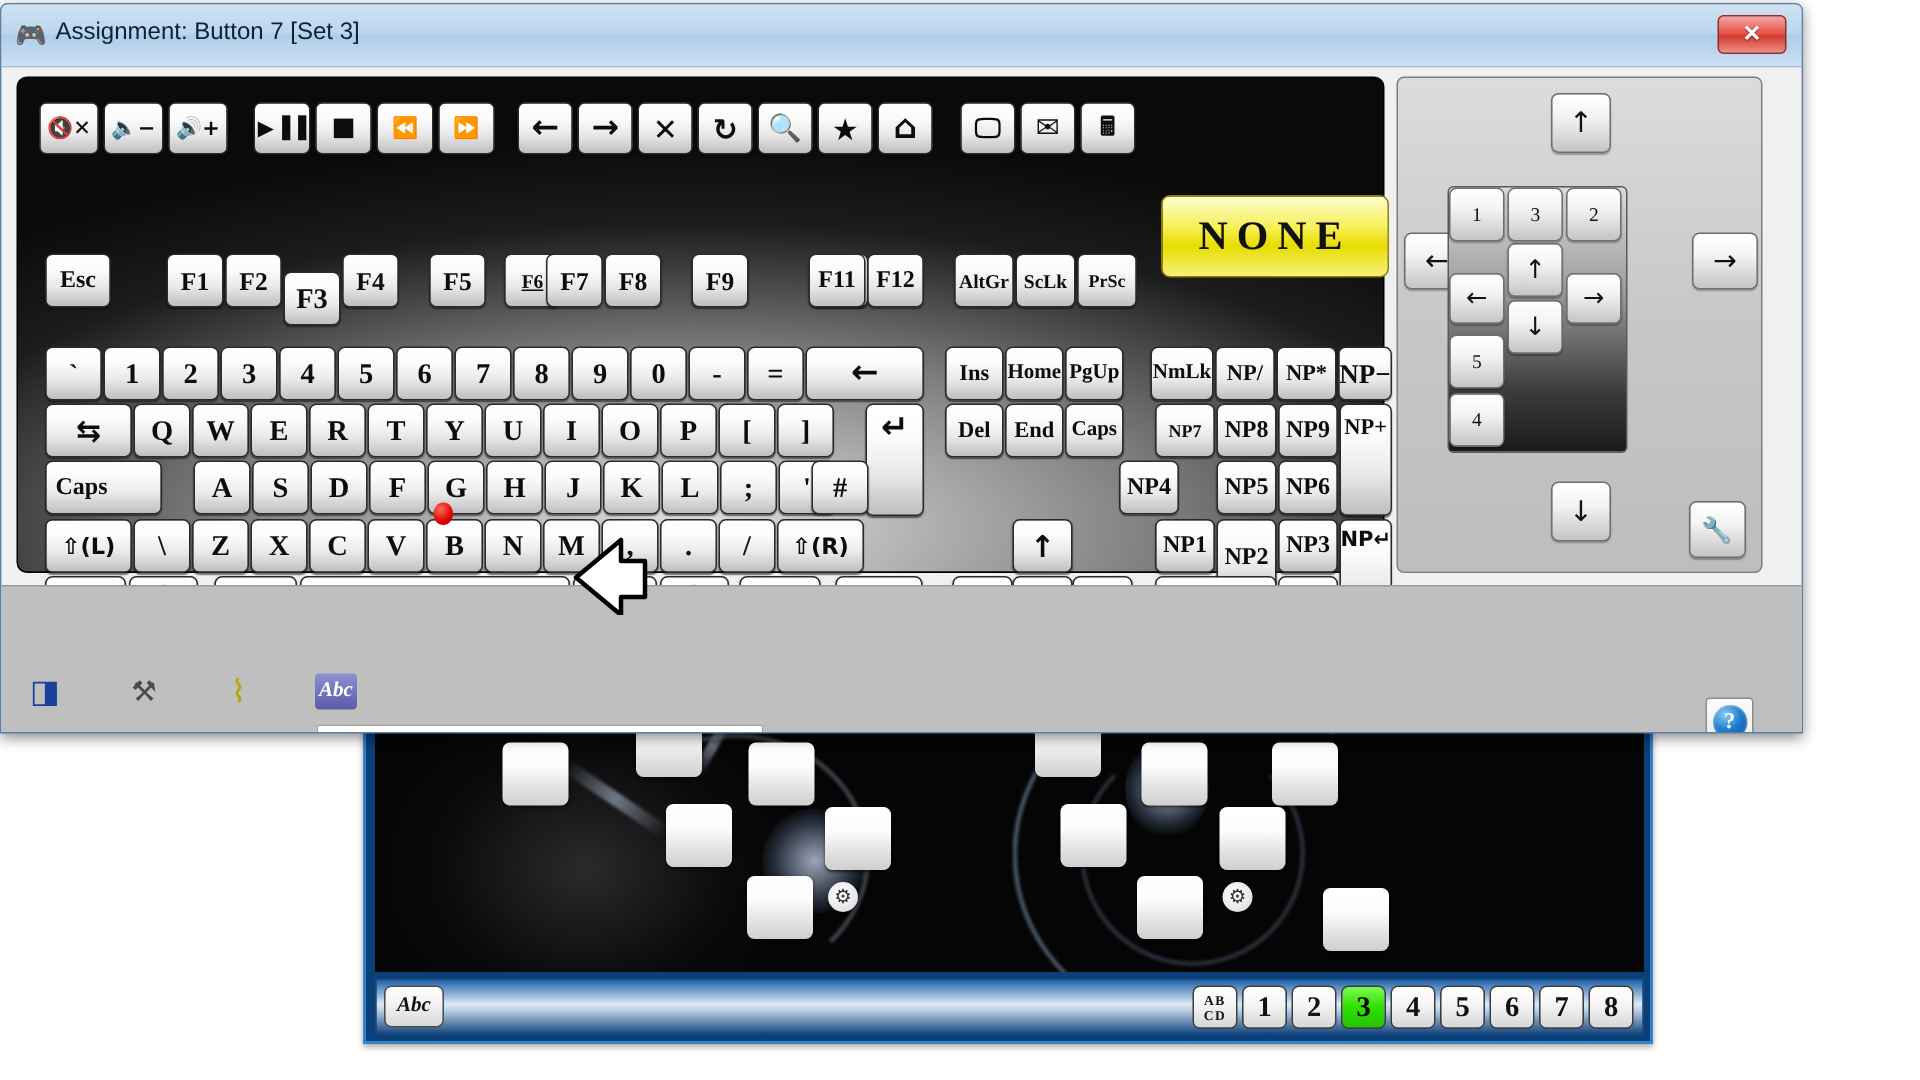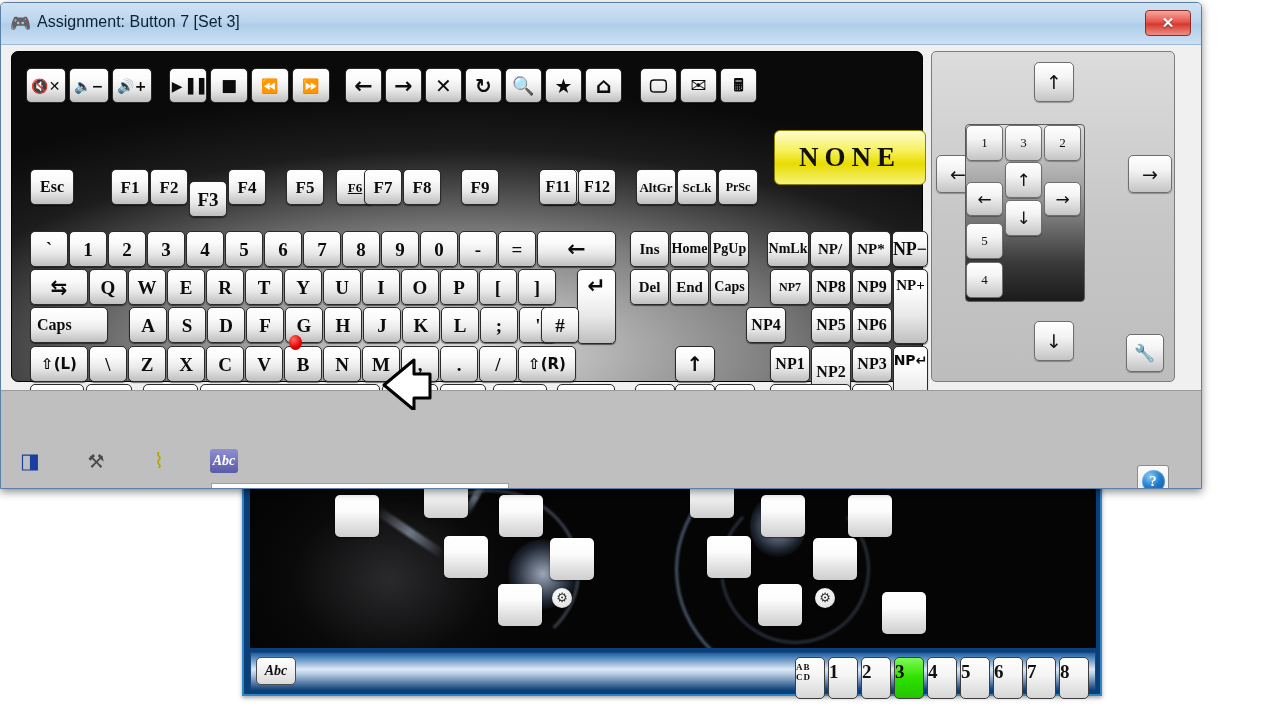--- a/index.html
+++ b/index.html
@@ -57,24 +57,24 @@
   }
   .abc-btn{
     position:absolute; left:5px; top:4px; width:40px; height:28px; border-radius:5px;
     background:linear-gradient(180deg,#ffffff 0%,#f2f2f2 45%,#d9d9d9 100%);
     border:1px solid #4d4d4d;
     font:italic bold 14px "Liberation Serif", serif; color:#111;
     text-align:center; line-height:26px;
   }
   .set-strip{ position:absolute; right:6px; top:4px; display:flex; gap:3px; }
   .set-key{
-    width:30px; height:42px; border-radius:5px; border:1px solid #3d3d3d;
+    width:30px; height:29px; border-radius:5px; border:1px solid #3d3d3d;
     background:linear-gradient(180deg,#ffffff 0%,#f4f4f4 45%,#d6d6d6 100%);
     font:bold 19px "Liberation Serif", serif; color:#111;
-    text-align:left; line-height:27px;
+    text-align:center; line-height:27px;
   }
   .set-key.active{
     background:linear-gradient(180deg,#7dfa52 0%,#2fe000 50%,#24c400 100%);
     color:#000;
   }
   .set-key.grid-key{ font-size:9px; line-height:10px; padding-top:4px; letter-spacing:1px;}
 
   
   #dialog{
     position:absolute; left:0px; top:2px; width:1202px; height:487px;

